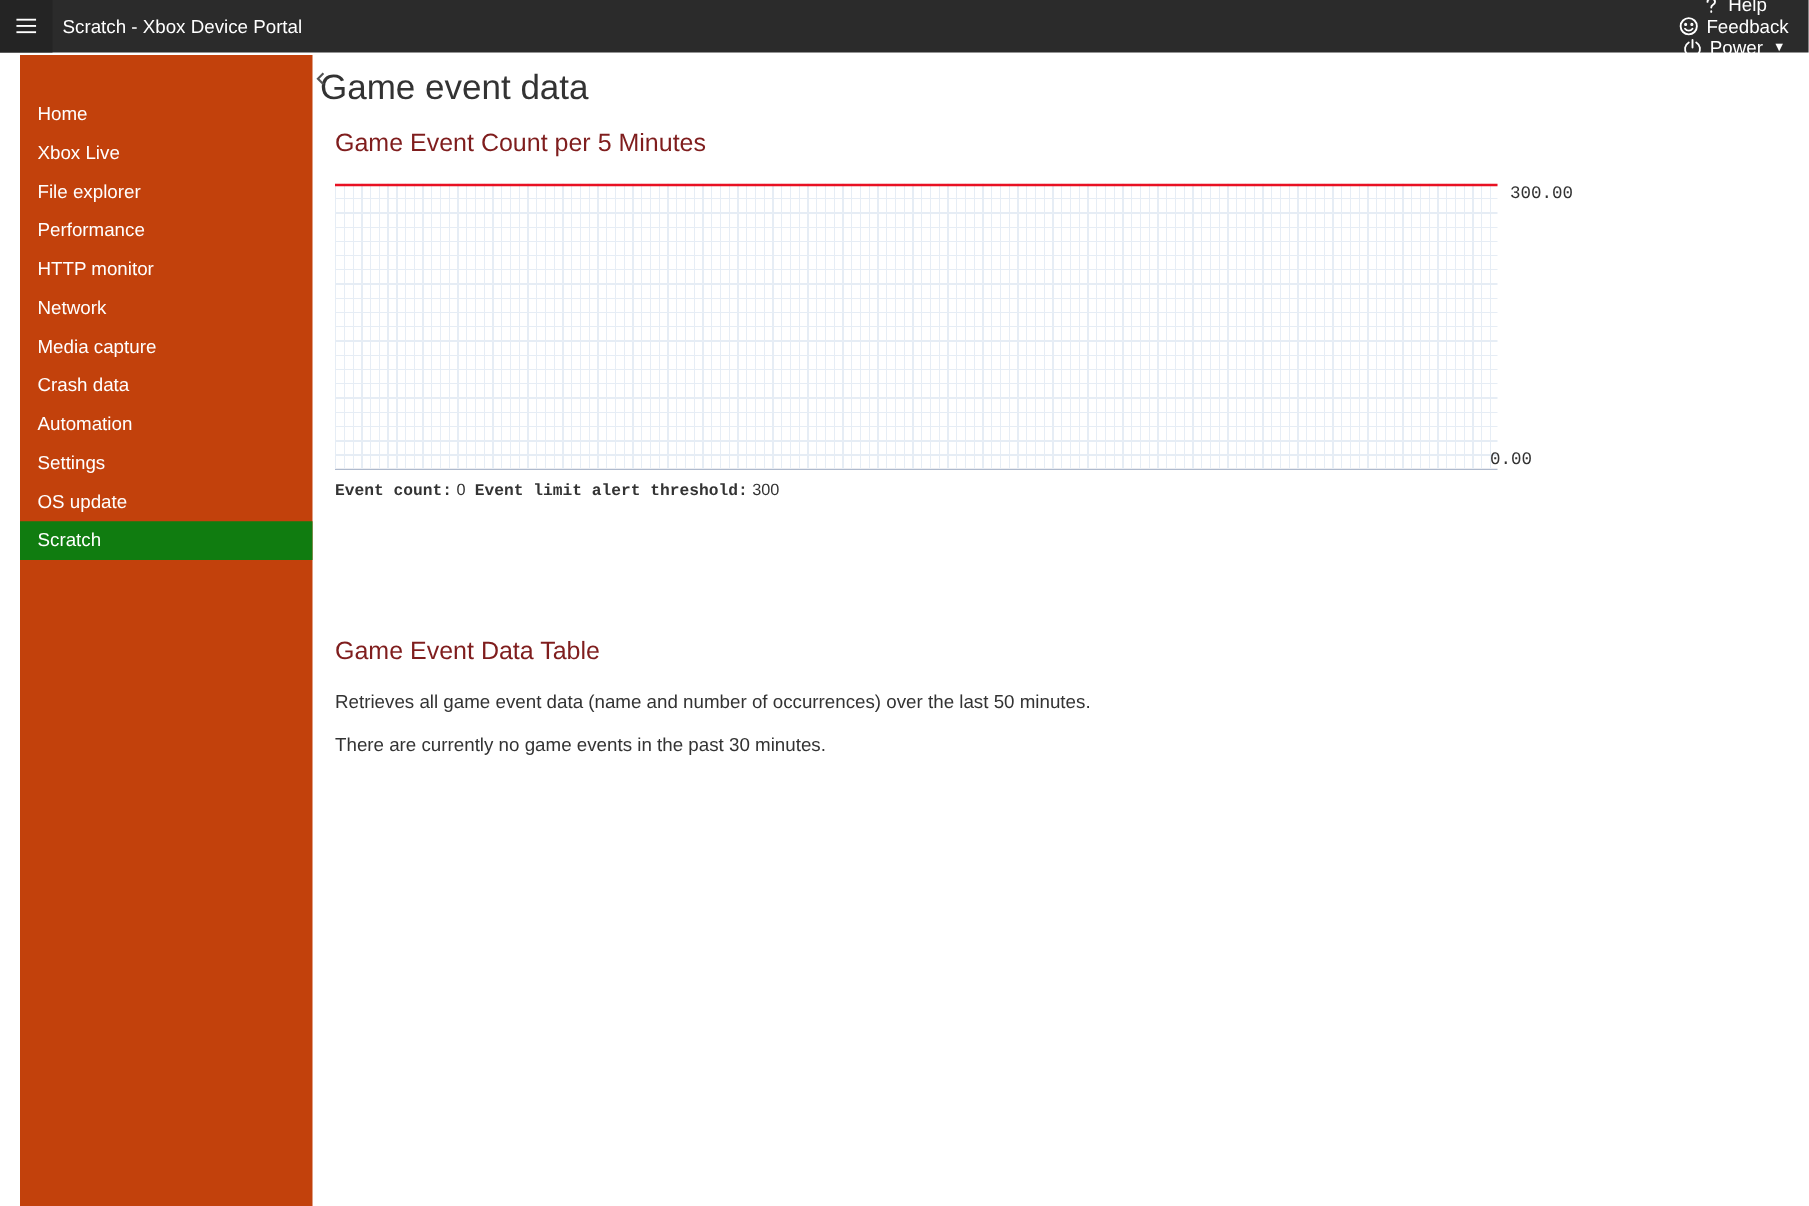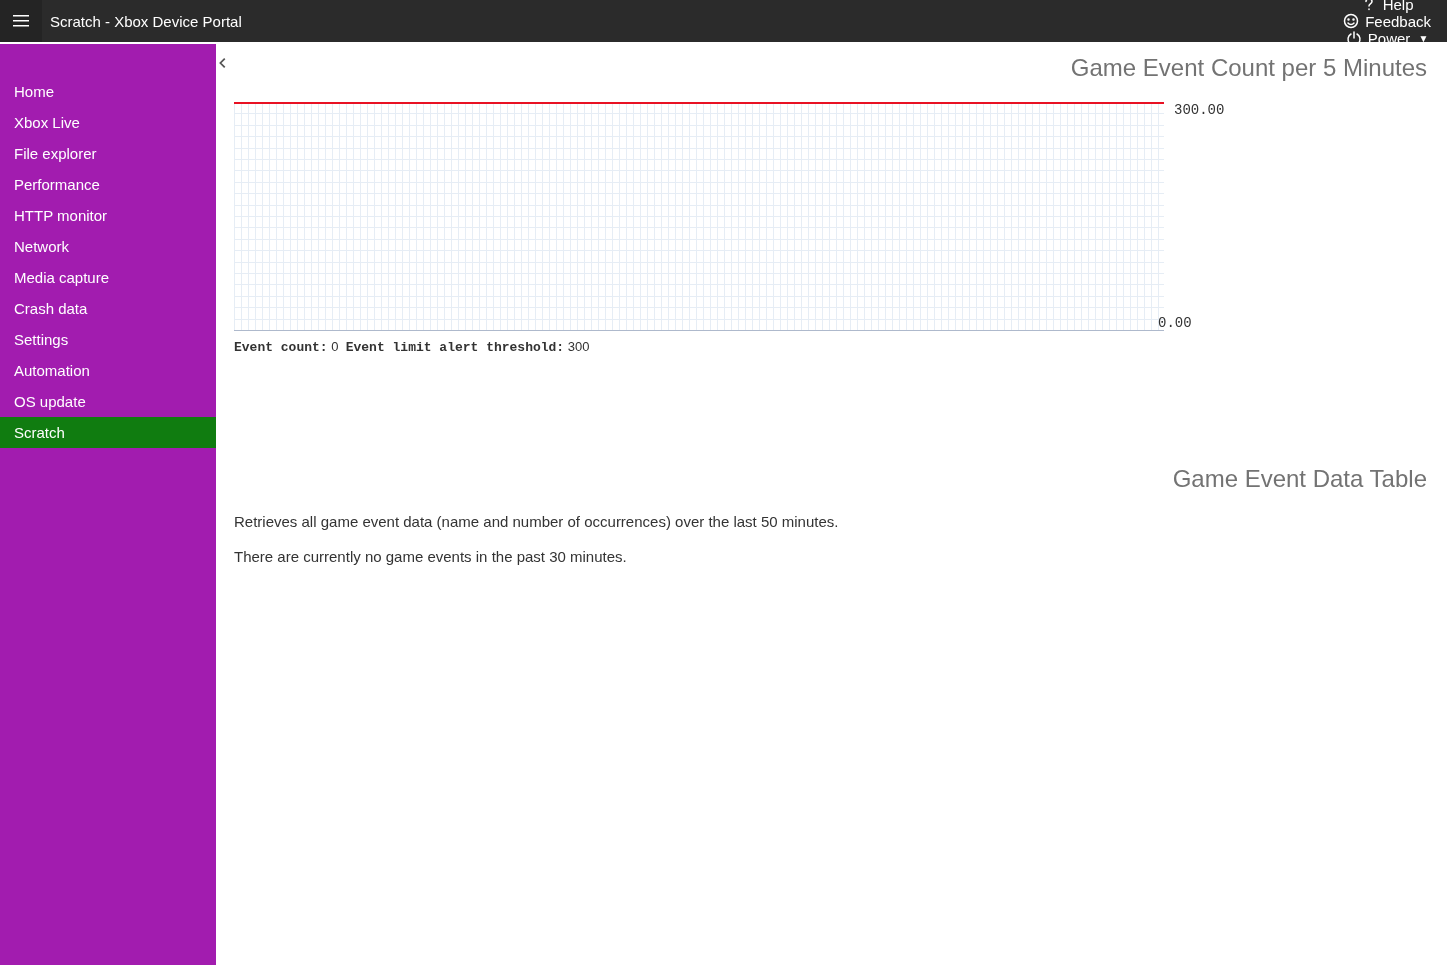--- a/index.html
+++ b/index.html
@@ -37,25 +37,26 @@
       gap: 6px;
       cursor: pointer;
       font-size: 15px;
     }
     .topbar-link svg { width: 16px; height: 16px; fill: none; stroke: #fff; stroke-width: 1.5; }
     .dropdown-caret { font-size: 10px; margin-left: 2px; }
 
     .below-topbar { display: flex; height: calc(100vh - 42px); border-top: 2px solid #fff; }
     
     .sidebar {
-      width: 216px;
-      background: #a21caf;
+      width: 234px;
+      background: #c2410c;
       color: #fff;
       position: relative;
       flex-shrink: 0;
+      margin-left: 16px;
     }
     .collapse-btn {
       position: absolute;
       right: -14px;
       top: 12px;
       color: #333;
       font-size: 16px;
       cursor: pointer;
       z-index: 5;
     }
@@ -69,21 +70,21 @@
     .nav-item.active { background: #107c10; }
 
     .content {
       flex: 1;
       background: #fff;
       overflow-y: scroll;
       padding: 10px 20px 40px 6px;
     }
     .page-title { font-size: 28px; font-weight: 400; color: #333; margin-bottom: 18px; }
     .section { padding-left: 12px; }
-    .section-title { font-size: 24px; font-weight: 400; color: #737373; margin-bottom: 20px; text-align: right; }
+    .section-title { font-size: 20px; font-weight: 400; color: #7f1d1d; margin-bottom: 20px; }
     
     .chart-wrap { position: relative; margin-bottom: 8px; }
     .chart-area {
       position: relative;
       width: 930px;
       height: 229px;
       background: #fff;
       border-bottom: 1px solid #aeb9cc;
     }
     .chart-grid {
@@ -175,28 +176,29 @@
     </div>
     <div class="nav-list">
       <div class="nav-item">Home</div>
       <div class="nav-item">Xbox Live</div>
       <div class="nav-item">File explorer</div>
       <div class="nav-item">Performance</div>
       <div class="nav-item">HTTP monitor</div>
       <div class="nav-item">Network</div>
       <div class="nav-item">Media capture</div>
       <div class="nav-item">Crash data</div>
+      <div class="nav-item">Automation</div>
       <div class="nav-item">Settings</div>
-      <div class="nav-item">Automation</div>
       <div class="nav-item">OS update</div>
       <div class="nav-item active">Scratch</div>
     </div>
   </div>
 
   <div class="content">
+    <h1 class="page-title">Game event data</h1>
 
     <div class="section">
       <h2 class="section-title">Game Event Count per 5 Minutes</h2>
 
       <div class="chart-wrap">
         <div class="chart-area">
           <div class="chart-grid"></div>
           <div class="chart-redline"></div>
         </div>
         <div class="chart-label-max">300.00</div>

